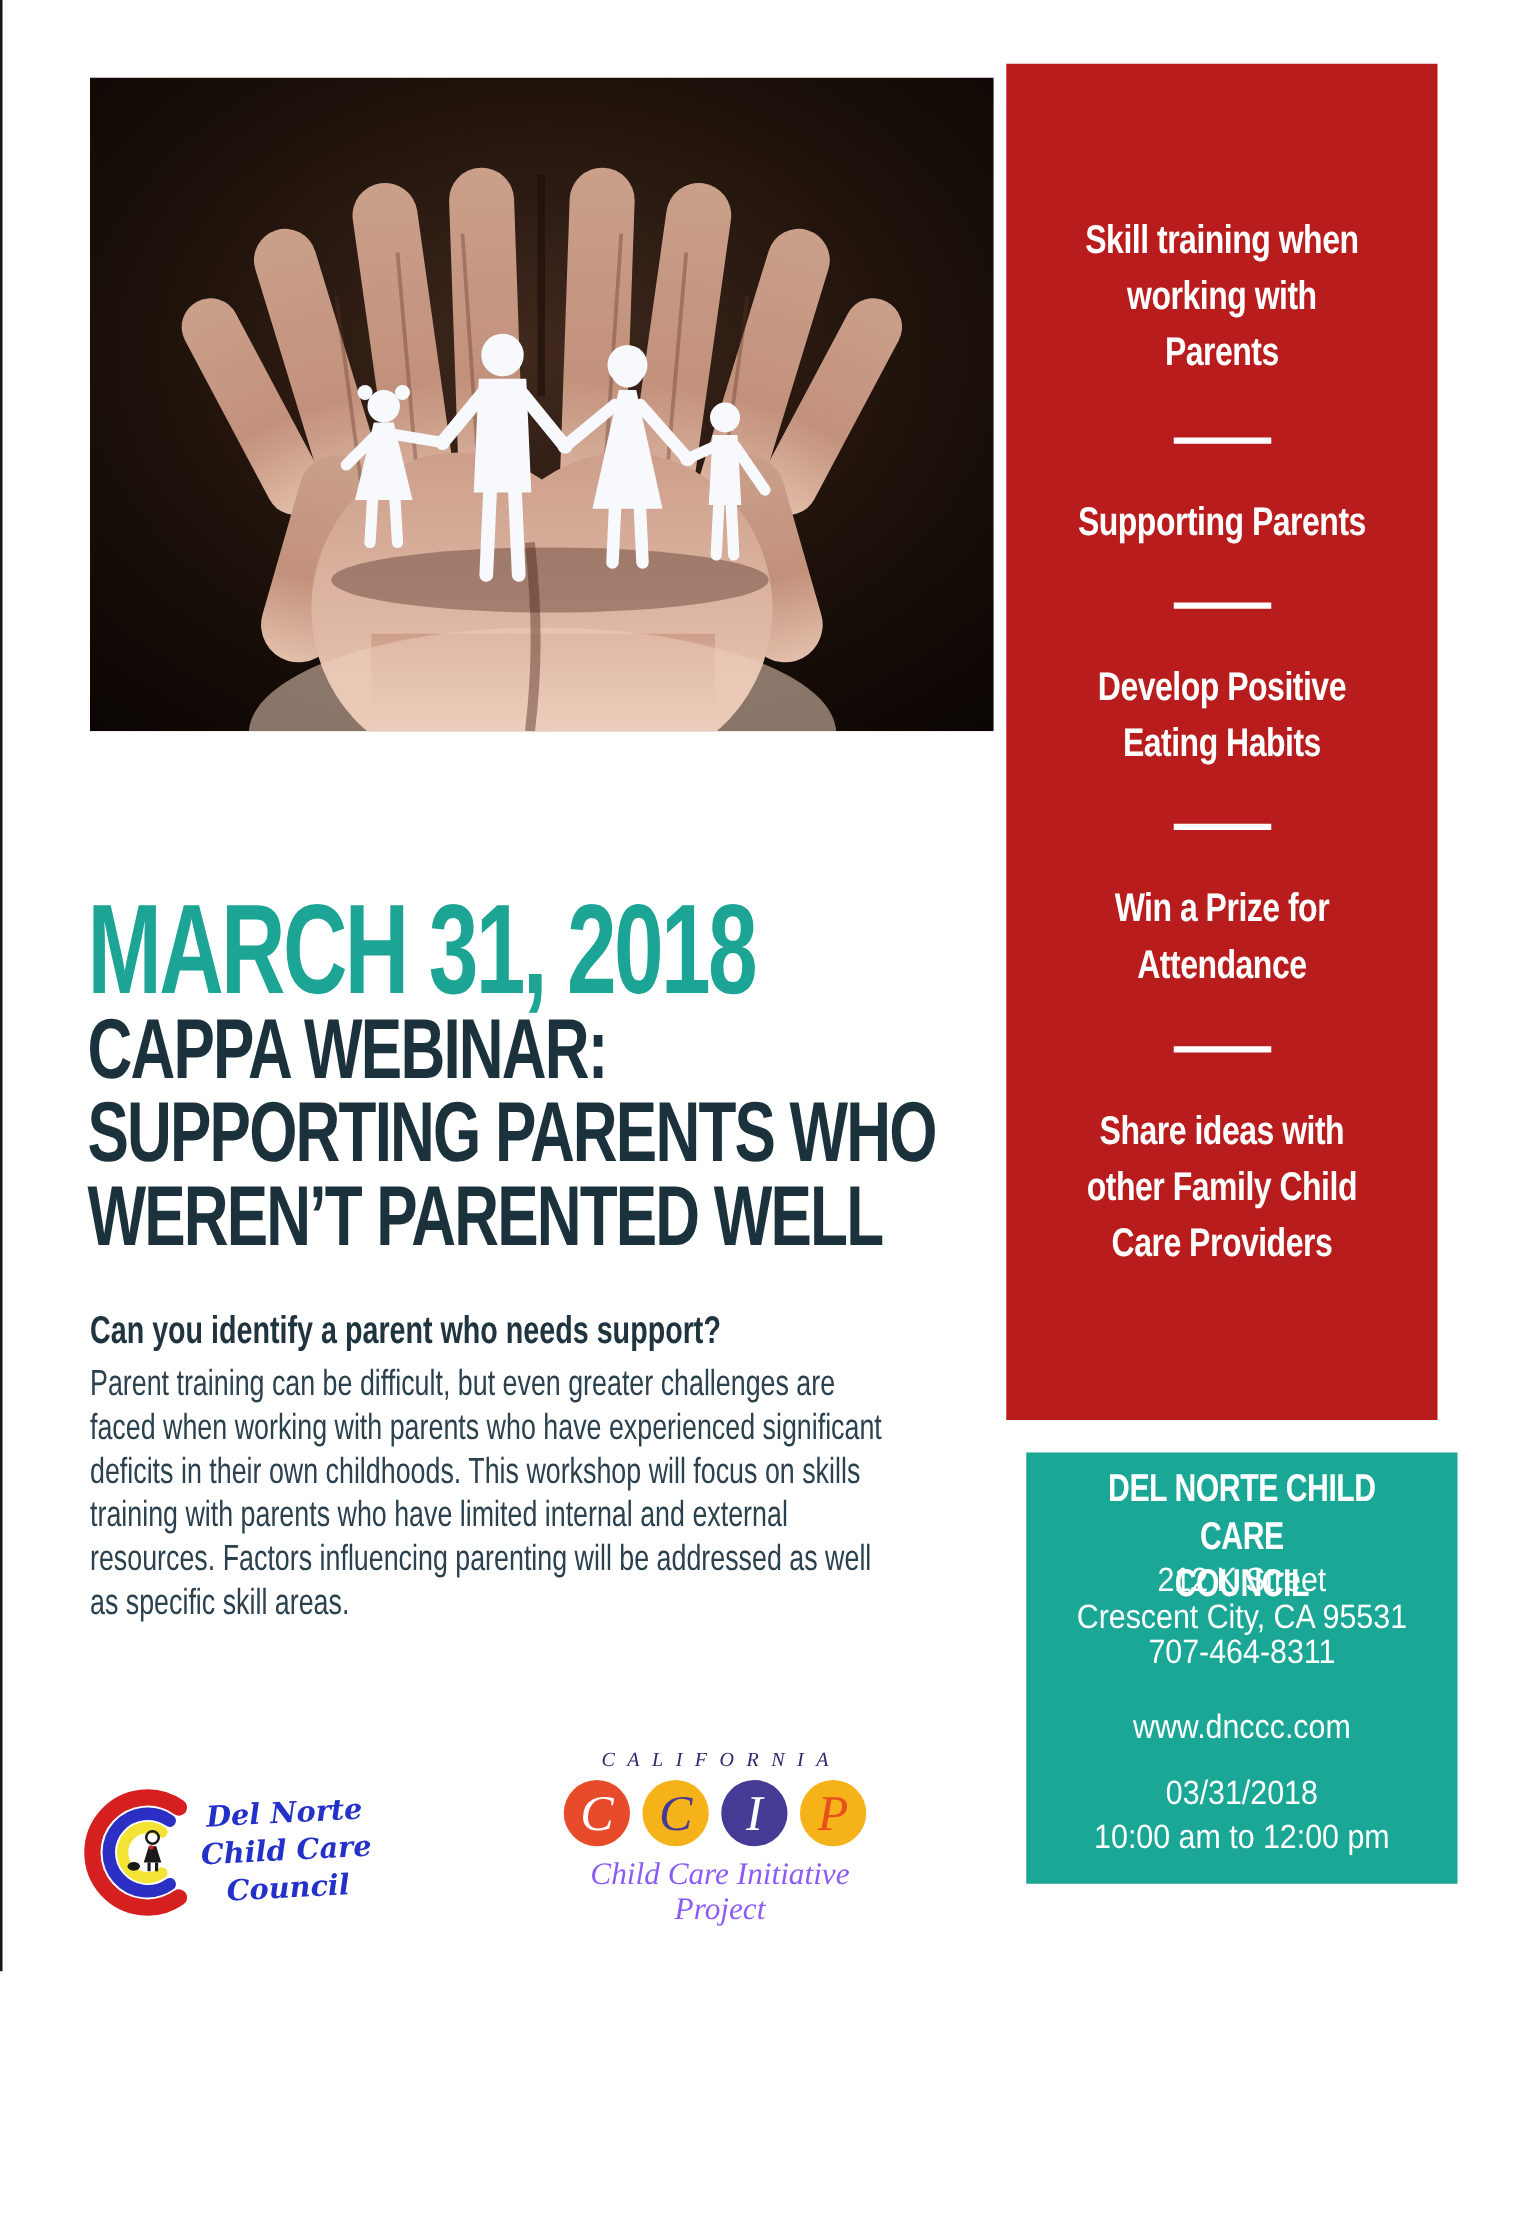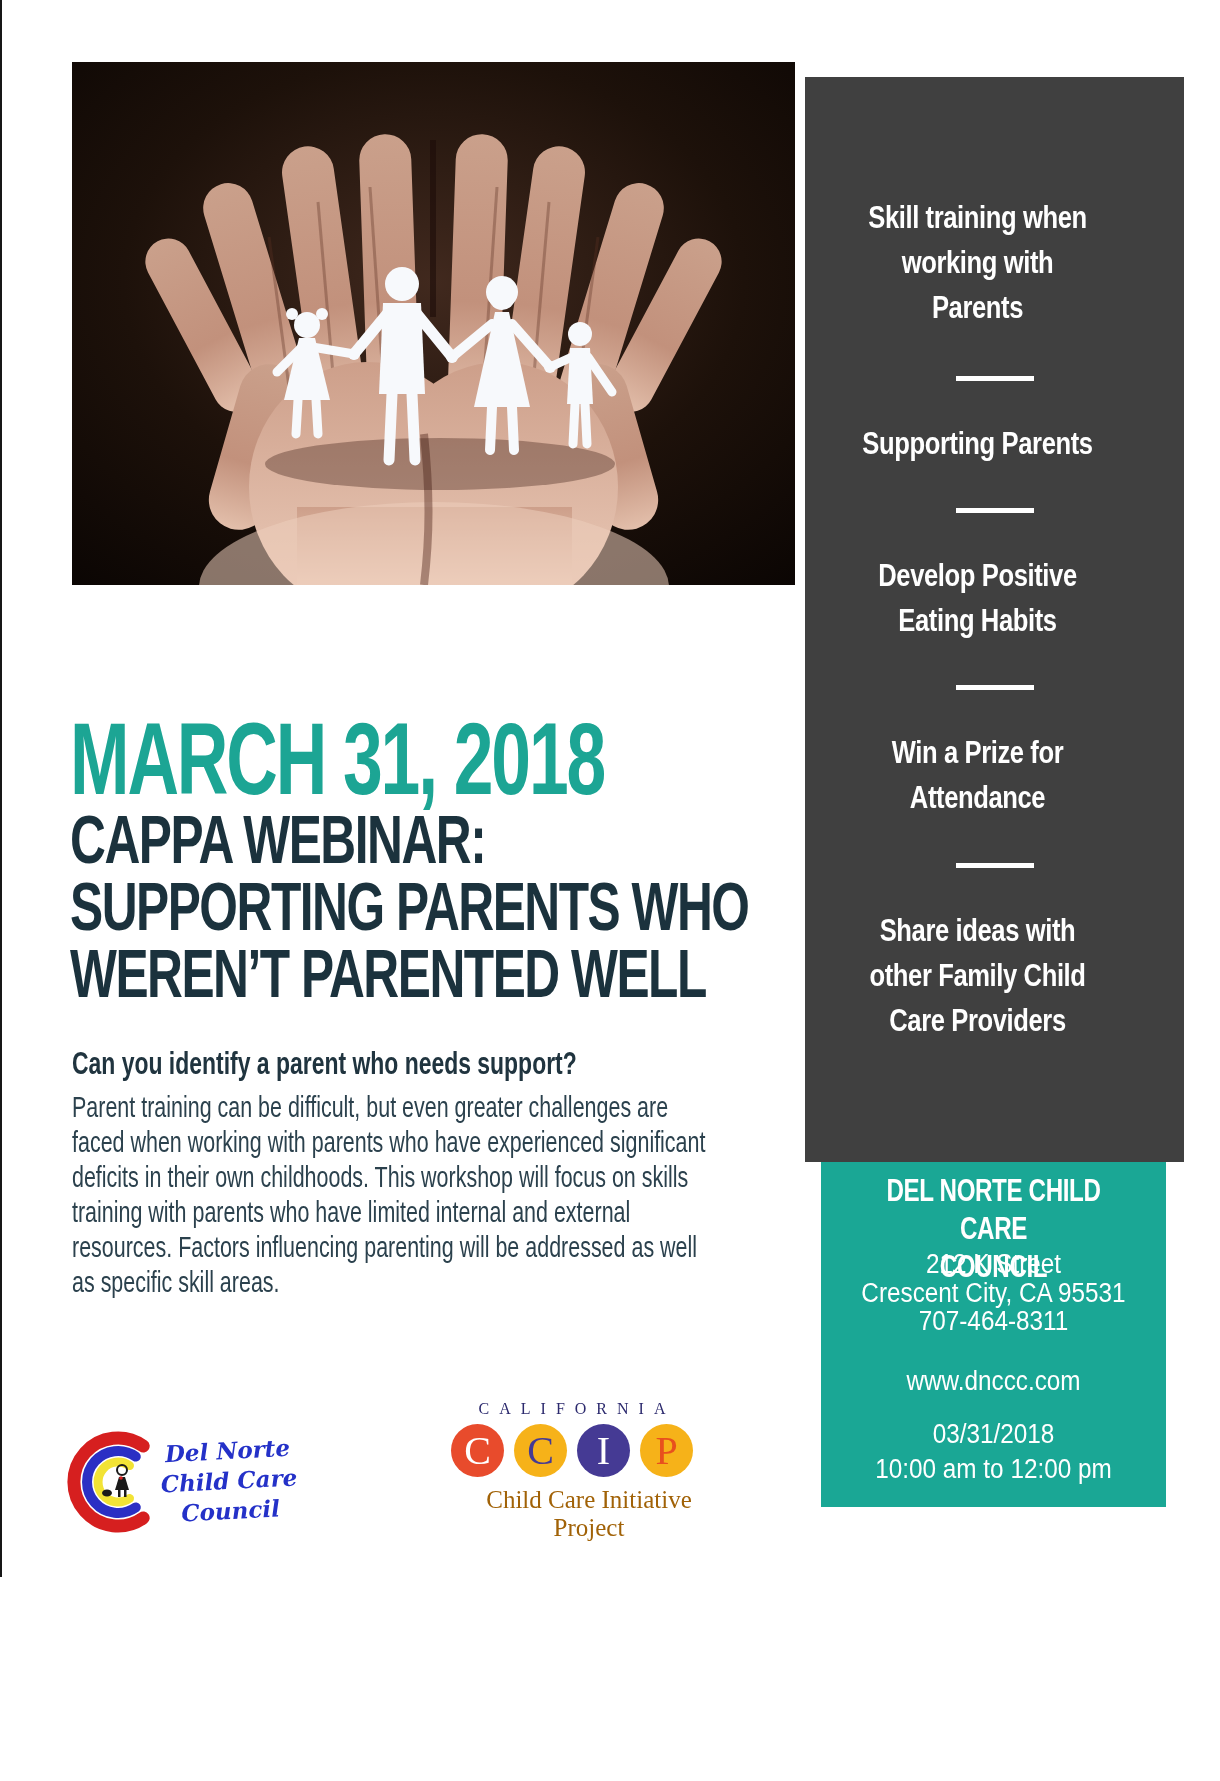--- a/index.html
+++ b/index.html
@@ -14,21 +14,21 @@
   .abs{position:absolute;}
 
   
   .left-rule{left:0;top:0;width:2px;height:1577px;background:#161616;}
 
   
   .photo{left:72px;top:62px;width:723px;height:523px;}
   .photo svg{display:block;width:100%;height:100%;}
 
   
-  .sidebar{left:805px;top:77px;width:379px;height:1085px;background:#404040;}
+  .sidebar{left:805px;top:51px;width:345px;height:1085px;background:#b91c1c;}
   .sb-item{
     position:absolute;left:0;width:345px;
     color:#ffffff;font-weight:bold;font-size:32px;line-height:45px;
     text-align:center;letter-spacing:-0.5px;
     transform:scaleX(0.80);transform-origin:center top;
   }
   .sb-sep{
     position:absolute;left:50%;transform:translateX(-50%);
     width:78px;height:5px;background:#ffffff;
   }
@@ -83,38 +83,38 @@
   
   .logo-dn{left:58px;top:1420px;width:240px;height:130px;}
   .logo-dn svg{position:absolute;left:0;top:0;}
   .dn-text{
     position:absolute;left:96px;top:16px;width:150px;
     color:#2431c8;font-family:"DejaVu Serif",serif;font-style:italic;font-weight:bold;
     font-size:23px;line-height:30px;text-align:center;transform:rotate(-3deg);
   }
 
   
-  .logo-ccip{left:438px;top:1396px;width:268px;height:130px;font-family:"Liberation Serif",serif;}
+  .logo-ccip{left:438px;top:1396px;width:268px;height:130px;font-family:"Liberation Serif",serif;font-style:italic;}
   .ccip-state{
     position:absolute;top:4px;left:0;width:268px;text-align:center;
     color:#2c2a6e;font-size:16px;letter-spacing:10px;text-indent:10px;
   }
   .ccip-row{position:absolute;top:28px;left:0;width:268px;display:flex;justify-content:center;gap:10px;}
   .ccip-circle{
     width:53px;height:53px;border-radius:50%;
     display:flex;align-items:center;justify-content:center;
     font-size:40px;line-height:1;
   }
   .ccip-c1{background:#e84b2c;color:#ffffff;}
   .ccip-c2{background:#f6b219;color:#453a94;}
   .ccip-c3{background:#453a94;color:#ffffff;}
   .ccip-c4{background:#f6b219;color:#e8501e;}
   .ccip-caption{
-    position:absolute;top:90px;left:17px;width:268px;text-align:center;
-    color:#a16207;font-size:25px;
+    position:absolute;top:90px;left:4px;width:268px;text-align:center;
+    color:#8b5cf6;font-size:25px;
   }
 </style>
 </head>
 <body>
 
 <div class="page">
 
   <div class="abs left-rule"></div>
 
   <div class="abs photo">

